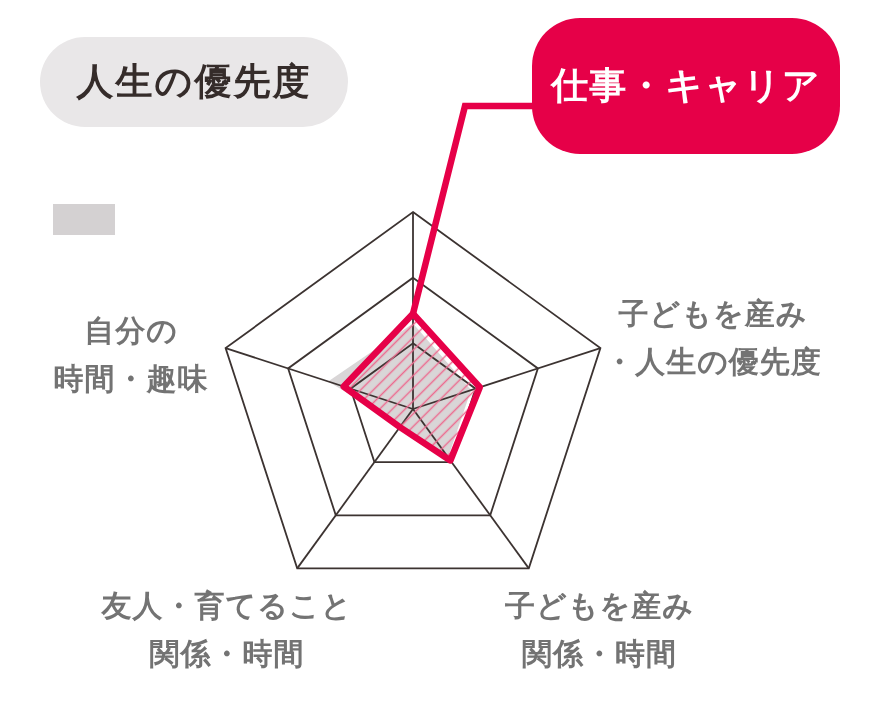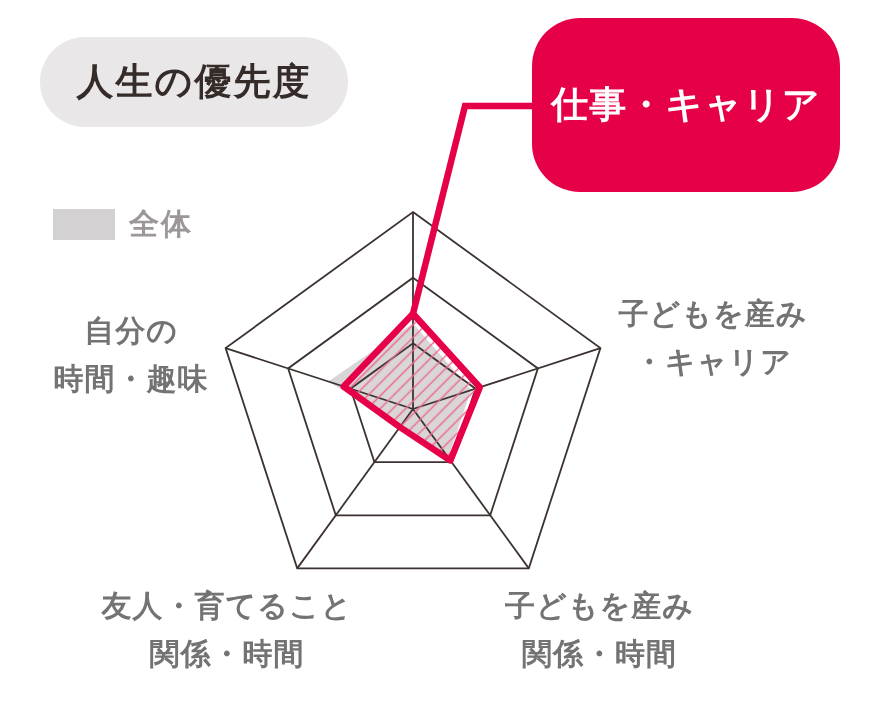--- a/index.html
+++ b/index.html
@@ -10,21 +10,21 @@
   }
   .pill{
     position:absolute;left:40px;top:31px;width:308px;height:90px;
     background:#e9e7e8;border-radius:46px;
     display:flex;align-items:center;justify-content:center;
   }
   .pill-text{
     font-size:37px;font-weight:700;color:#352c2a;letter-spacing:2px;
   }
   .callout{
-    position:absolute;left:532px;top:12px;width:308px;height:174px;
+    position:absolute;left:532px;top:12px;width:308px;height:136px;
     background:#e60048;border-radius:48px;
     display:flex;align-items:center;justify-content:center;
   }
   .callout-text{
     font-size:37px;font-weight:700;color:#ffffff;letter-spacing:1px;
   }
   .legend{
     position:absolute;left:53px;top:198px;display:flex;align-items:center;gap:14px;
   }
   .legend-swatch{width:62px;height:31px;background:#d4d1d2;}
@@ -48,21 +48,20 @@
   <div class="pill">
     <span class="pill-text">人生の優先度</span>
   </div>
 
   <div class="callout" style="background: rgb(230, 0, 72);">
     <span class="callout-text">仕事・キャリア</span>
   </div>
 
   <div class="legend">
     <span class="legend-swatch" style="background: rgb(212, 209, 210);"></span>
-    <span class="legend-label">全体</span>
   </div>
 
   <svg id="radar-svg" width="873" height="723" viewBox="0 0 873 723">
     <defs>
       <pattern id="hatch" width="9" height="9" patternUnits="userSpaceOnUse" patternTransform="rotate(-45)">
         <line id="hatch-line" x1="0" y1="4.5" x2="9" y2="4.5" stroke="#ec6b8f" stroke-width="1.5"></line>
       </pattern>
     </defs>
     <g id="chart-layers">
         <polygon points="413.0,317.6 471.1,384.1 448.1,451.3 401.4,418.9 328.1,375.4" fill="#d9d6d7" stroke="none"></polygon>
@@ -74,21 +73,21 @@
         <line x1="413" y1="403" x2="528.8" y2="562.4" stroke="#3c3331" stroke-width="1.8"></line>
         <line x1="413" y1="403" x2="297.2" y2="562.4" stroke="#3c3331" stroke-width="1.8"></line>
         <line x1="413" y1="403" x2="225.6" y2="342.1" stroke="#3c3331" stroke-width="1.8"></line>
         <polygon points="413.0,307.8 479.8,381.3 450.4,454.5 399.9,421.1 343.7,380.5" fill="url(#hatch)" stroke="#e60048" stroke-width="6.5" stroke-linejoin="round"></polygon>
         <polyline points="536,100 465,100 413.0,307.8" fill="none" stroke="#e60048" stroke-width="6.5" stroke-linejoin="miter" stroke-linecap="butt"></polyline>
       </g>
   </svg>
 
   <div class="axis-label" id="label-right">
     <div>子どもを産み</div>
-    <div>・キャリア</div>
+    <div>・人生の優先度</div>
   </div>
 
   <div class="axis-label" id="label-left">
     <div>自分の</div>
     <div>時間・趣味</div>
   </div>
 
   <div class="axis-label" id="label-bottom-left">
     <div>友人・育てること</div>
     <div>関係・時間</div>

